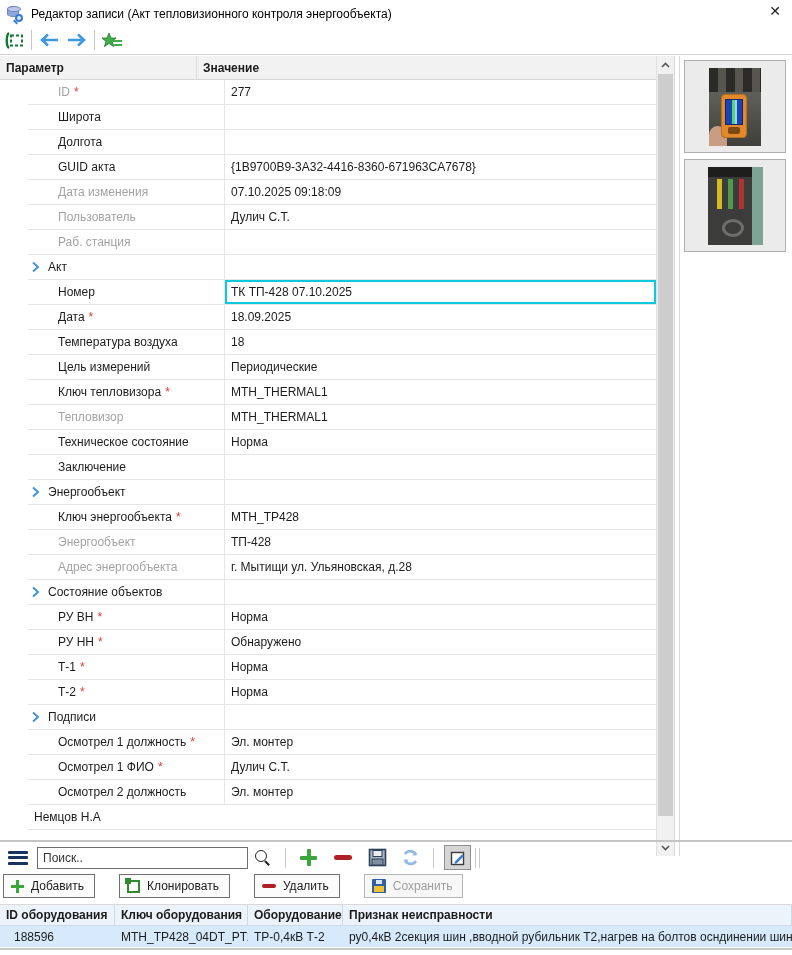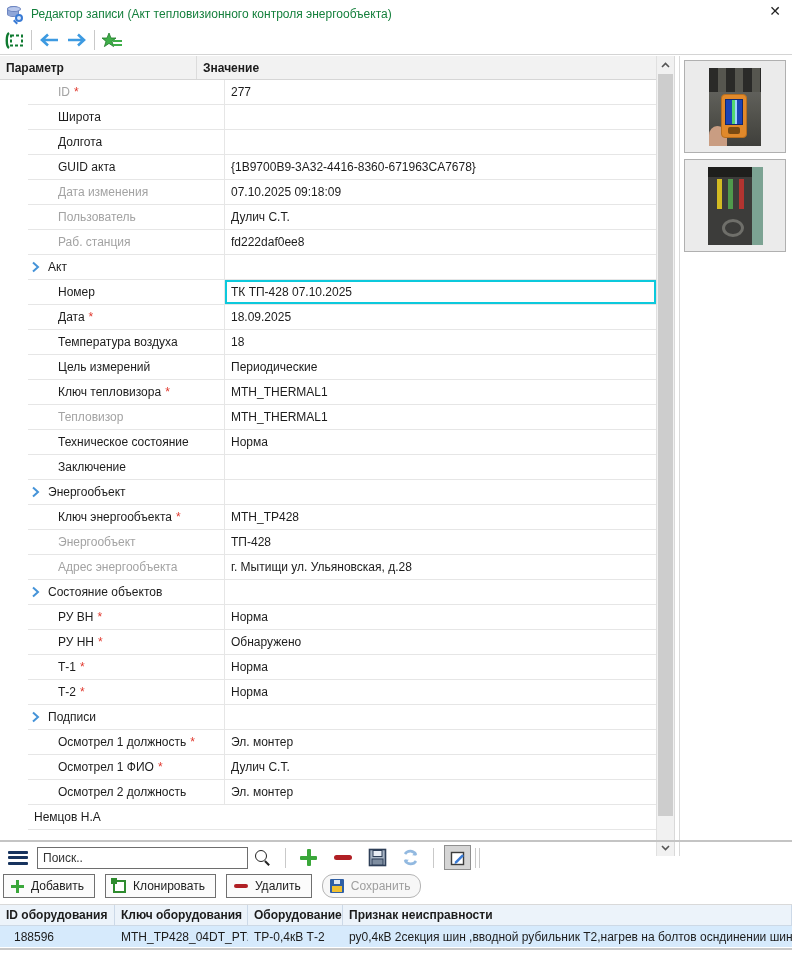--- a/index.html
+++ b/index.html
@@ -7,21 +7,21 @@
     font-family:"Liberation Sans", sans-serif; font-size:12px; color:#1c1c1c; }
   .window { position:relative; width:792px; height:955px; background:#fff; }
 
   
   .titlebar { position:absolute; top:0; left:0; right:0; height:26px; display:flex; align-items:center; }
   .title-icon { position:relative; width:17px; height:16px; margin:2px 8px 0 6px; }
   .db { position:absolute; left:1px; top:0; width:12px; height:11px; background:#8fa6d8; border:1px solid #6d85c0; border-radius:6px/3px; }
   .db::before { content:""; position:absolute; left:-1px; top:-1px; width:12px; height:4px; background:#b9c8ec; border:1px solid #6d85c0; border-radius:50%; }
   .mag { position:absolute; right:0; bottom:0; width:8px; height:8px; border:2px solid #3a7bd5; border-radius:50%; background:#d9e6f8; }
   .mag::after { content:""; position:absolute; left:-4px; top:5px; width:5px; height:2px; background:#3a7bd5; transform:rotate(45deg); }
-  .title-text { font-size:12px; color:#15803d; padding-top:2px; }
+  .title-text { font-size:12px; color:#000000; padding-top:2px; }
   .close-x { position:absolute; right:8px; top:2px; width:18px; height:18px; display:flex; align-items:center; justify-content:center; font-size:14px; color:#222; cursor:pointer; }
 
   
   .toolbar { position:absolute; top:26px; left:0; right:0; height:29px; display:flex; align-items:center; border-bottom:1px solid #d4d4d4; }
   .tbtn { width:28px; height:25px; display:flex; align-items:center; justify-content:center; }
   .tsep { width:1px; height:20px; background:#c9c9c9; margin:0 3px; }
   .arrow-svg { display:block; }
 
   
   .main { position:absolute; top:56px; left:0; right:4px; height:800px; display:flex;justify-content:center; }
@@ -80,23 +80,23 @@
   .ic-plus { position:relative; width:17px; height:17px; margin:0 8px; cursor:pointer; }
   .ic-plus::before { content:""; position:absolute; left:0; top:6.5px; width:17px; height:4px; background:#3aa73a; border-radius:1px; }
   .ic-plus::after { content:""; position:absolute; left:6.5px; top:0; width:4px; height:17px; background:#3aa73a; border-radius:1px; }
   .ic-minus { width:18px; height:5px; background:#b01f24; border-radius:2.5px; margin:0 9px; cursor:pointer; }
   .ic-svg { margin:0 7px; cursor:pointer; display:block; }
   .edit-btn { width:27px; height:25px; margin-left:4px; background:#d5d5d5; border:1px solid #8f8f8f; display:flex; align-items:center; justify-content:center; cursor:pointer; }
   .dblsep { width:5px; height:20px; margin:0 4px; border-left:1px solid #c9c9c9; border-right:1px solid #c9c9c9; }
 
   
   .btnrow { position:absolute; top:873px; left:0; right:0; height:26px; display:flex; align-items:center; }
-  .abtn { height:24px; border:1px solid #707070; background:#fbfbfb; display:inline-flex; align-items:center; gap:7px; padding:0 10px 0 7px; margin-right:10px; font-size:12px; cursor:pointer; }
+  .abtn { height:24px; border:1px solid #707070; background:#fbfbfb; display:inline-flex; align-items:center; gap:7px; padding:0 10px 0 7px; margin-right:24px; font-size:12px; cursor:pointer; }
   .abtn:first-child { margin-left:3px; }
-  .abtn.disabled { border-color:#b5b5b5; color:#9e9e9e; background:#f7f7f7; cursor:default;border-radius:11px; }
+  .abtn.disabled { border-color:#b5b5b5; color:#9e9e9e; background:#f7f7f7; cursor:default; }
   .bi-plus { position:relative; width:13px; height:13px; }
   .bi-plus::before { content:""; position:absolute; left:0; top:5px; width:13px; height:3px; background:#3aa73a; }
   .bi-plus::after { content:""; position:absolute; left:5px; top:0; width:3px; height:13px; background:#3aa73a; }
   .bi-clone { position:relative; width:13px; height:13px; border:2px solid #2e8b2e; background:#fff; }
   .bi-clone::before { content:""; position:absolute; left:-4px; top:-4px; width:6px; height:6px; background:#2e8b2e; }
   .bi-minus { width:14px; height:4px; background:#b01f24; border-radius:2px; }
   .bi-save { position:relative; width:14px; height:14px; background:#2f5fa5; border-radius:1px; }
   .bi-save::before { content:""; position:absolute; left:2px; bottom:1px; width:10px; height:6px; background:#f0c030; }
   .bi-save::after { content:""; position:absolute; left:4px; top:1px; width:6px; height:4px; background:#dce6f4; }
 
@@ -193,21 +193,20 @@
           <div class="prow">
             <div class="plabel muted">
               <span>Пользователь</span>
             </div>
             <div class="pvalue">Дулич С.Т.</div>
           </div>
           <div class="prow">
             <div class="plabel muted">
               <span>Раб. станция</span>
             </div>
-            <div class="pvalue">fd222daf0ee8</div>
           </div>
           <div class="prow section">
             <div class="plabel">
               <span class="chev"><svg width="9" height="12" viewBox="0 0 9 12">
                   <path d="M2 1.5 L7 6 L2 10.5" stroke="#4593d8" stroke-width="2" fill="none"></path>
                 </svg></span>
               <span>Акт</span>
             </div>
             <div class="pvalue"></div>
           </div>

